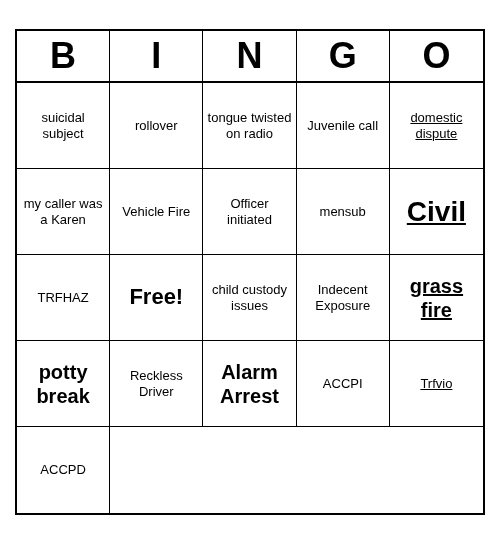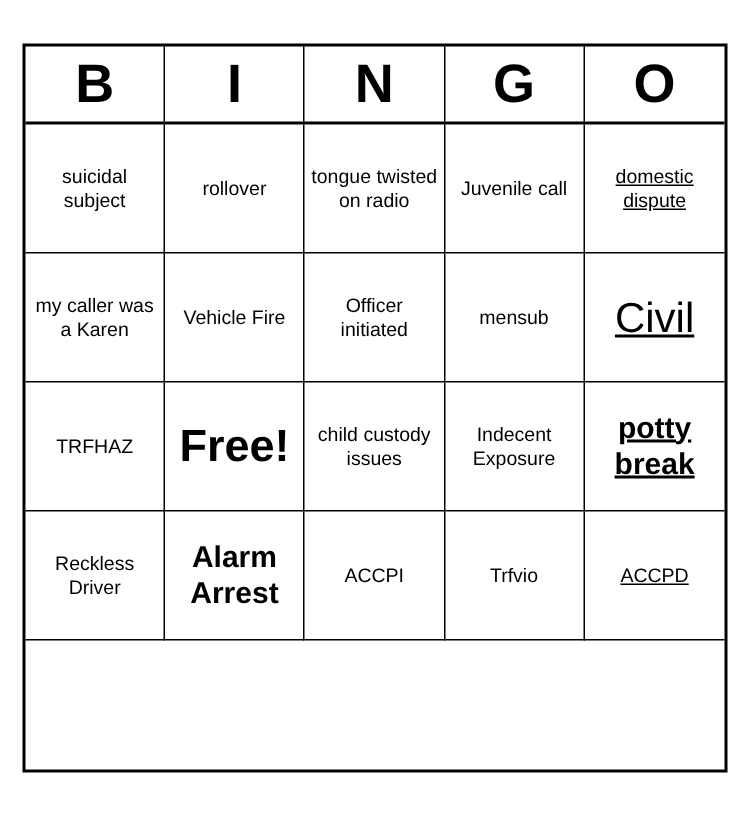--- a/index.html
+++ b/index.html
@@ -50,28 +50,28 @@
     }
     .bingo-cell:nth-child(5n) {
       border-right: none;
       text-decoration: underline;
     }
     .bingo-cell:nth-child(n+21) {
       border-bottom: none;
     }
     .bingo-cell.large-text {
       font-size: 28px;
-      font-weight: normal;
+      font-weight: bold;
     }
     .bingo-cell.medium-text {
       font-size: 20px;
       font-weight: bold;
     }
     .bingo-cell.free {
-      font-size: 30px;
+      font-size: 22px;
       font-weight: bold;
       text-align: right;
     }
   </style>
 </head>
 <body>
 
 <div class="bingo-card">
   <div class="bingo-header">
   <div class="bingo-header-cell">B</div>
@@ -88,20 +88,21 @@
       <div class="bingo-cell">domestic dispute</div>
       <div class="bingo-cell">my caller was a Karen</div>
       <div class="bingo-cell">Vehicle Fire</div>
       <div class="bingo-cell">Officer initiated</div>
       <div class="bingo-cell">mensub</div>
       <div class="bingo-cell large-text">Civil</div>
       <div class="bingo-cell">TRFHAZ</div>
       <div class="bingo-cell free">Free!</div>
       <div class="bingo-cell">child custody issues</div>
       <div class="bingo-cell">Indecent Exposure</div>
+      <div class="bingo-cell medium-text">grass fire</div>
       <div class="bingo-cell medium-text">potty break</div>
       <div class="bingo-cell">Reckless Driver</div>
       <div class="bingo-cell medium-text">Alarm Arrest</div>
       <div class="bingo-cell">ACCPI</div>
       <div class="bingo-cell">Trfvio</div>
       <div class="bingo-cell">ACCPD</div>
     </div>
 </div>
 
 </body></html>

